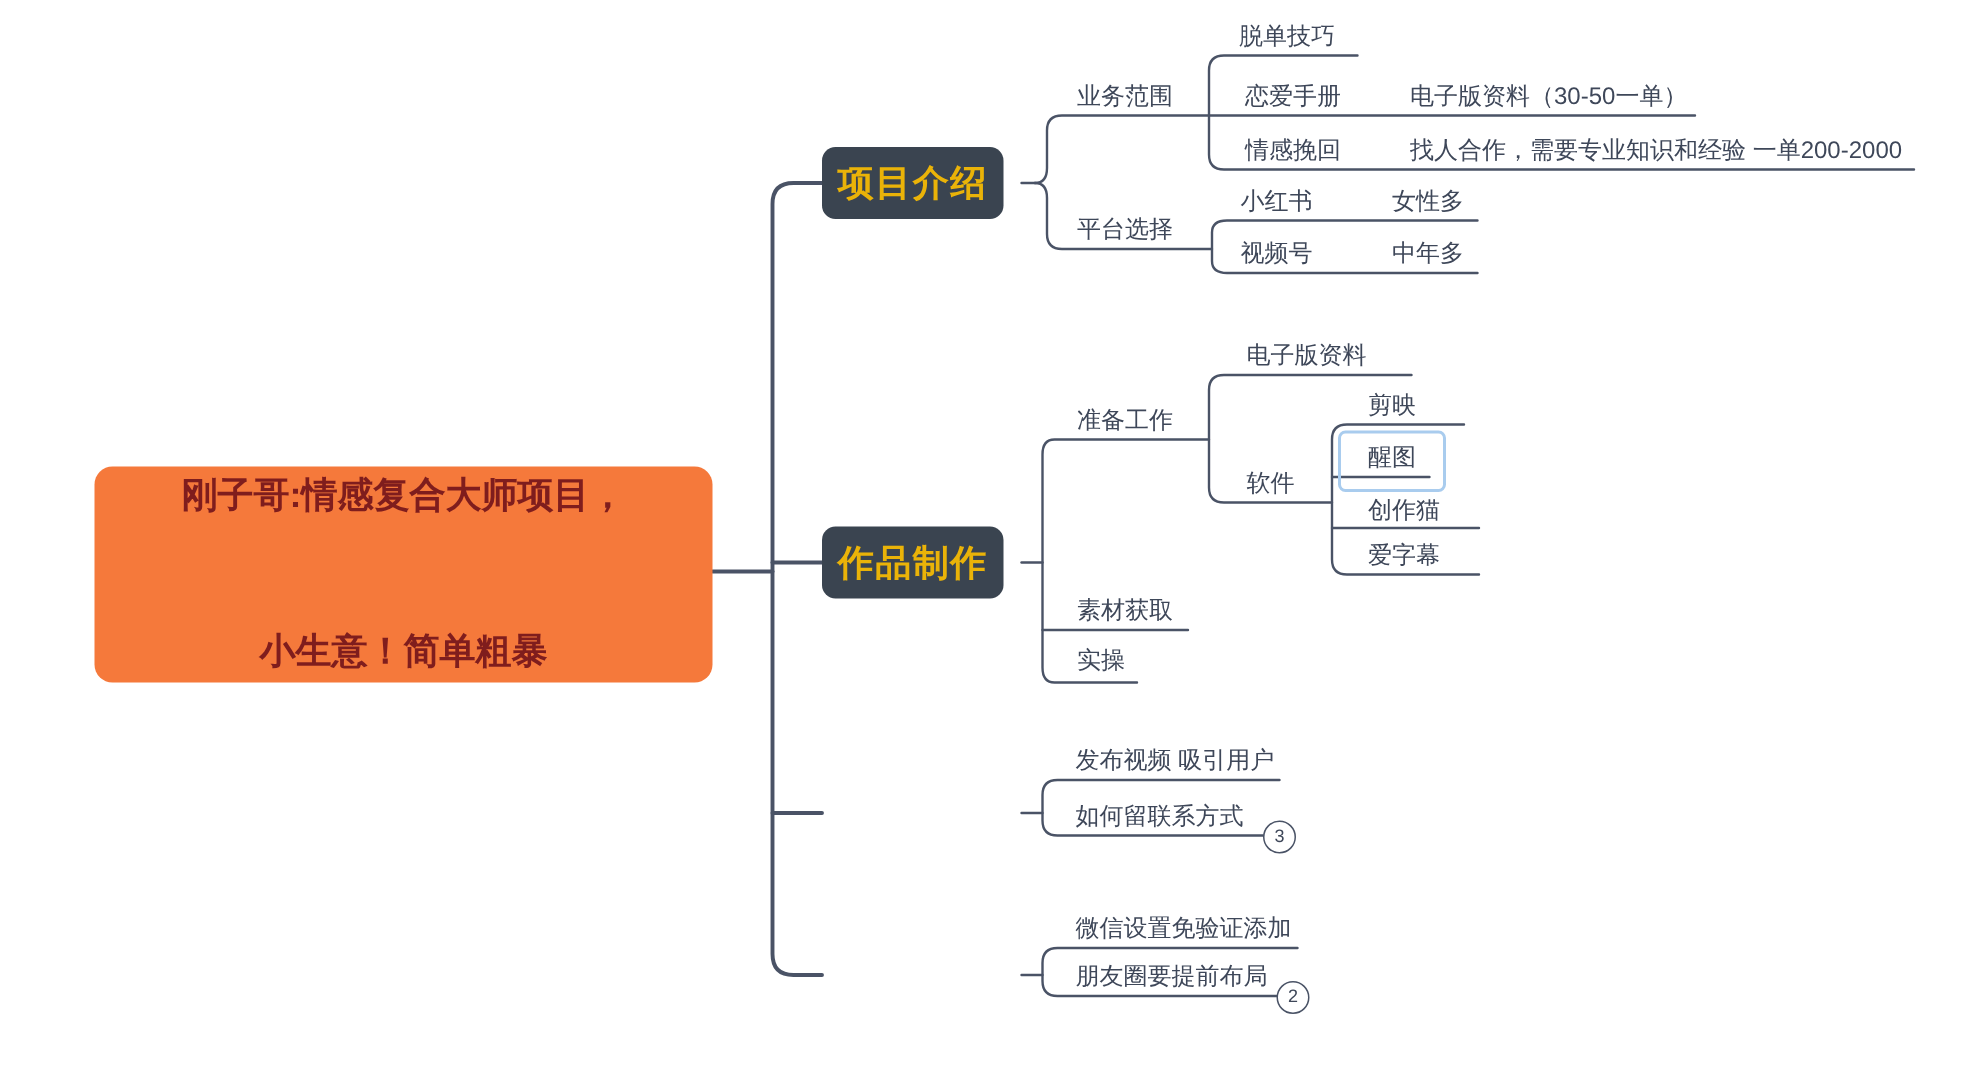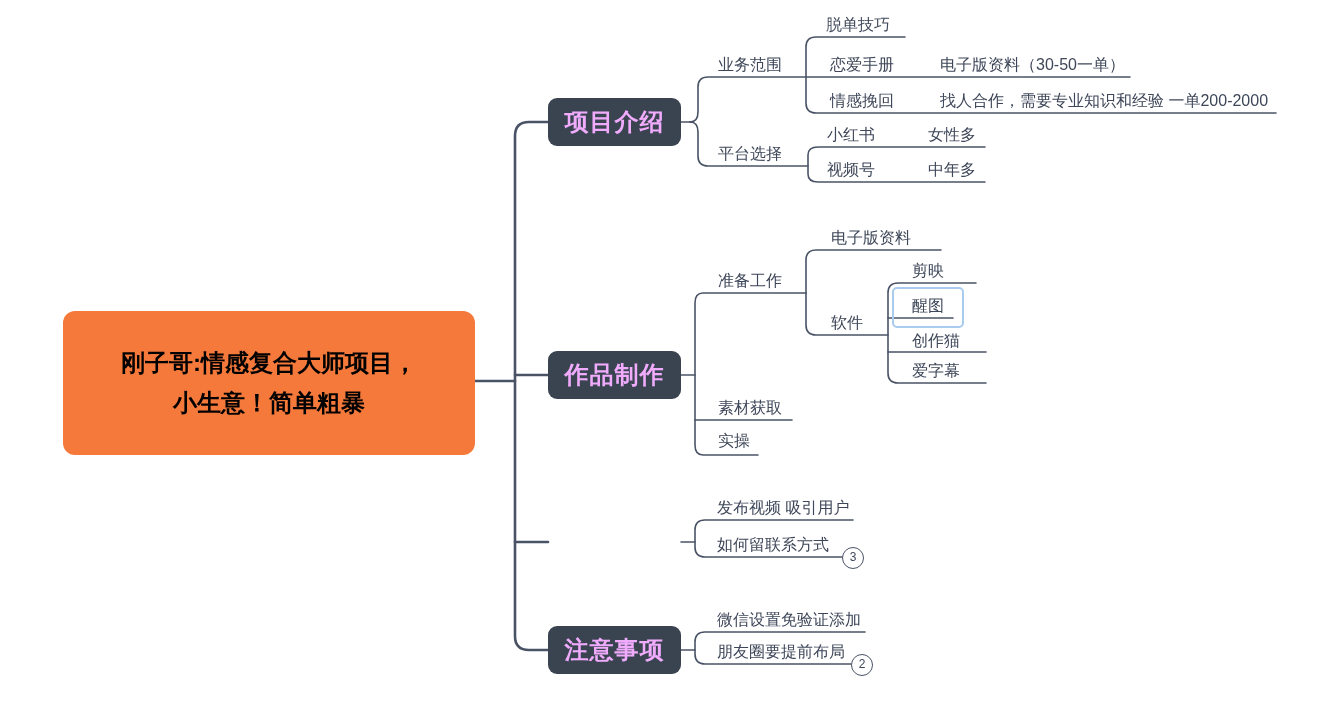--- a/index.html
+++ b/index.html
@@ -8,27 +8,27 @@
   }
   html,body{margin:0;padding:0;}
   body{background:#fff;font-family:"Liberation Sans","DejaVu Sans",sans-serif;}
   .canvas{position:relative;width:1324px;height:714px;background:var(--canvas-bg);overflow:hidden;}
   .links{position:absolute;left:0;top:0;}
   .links path{fill:none;stroke:var(--line);stroke-linecap:round;}
   .links .thick path{stroke-width:2.6px;}
   .links .thin path{stroke-width:1.6px;}
   .root{
     position:absolute;left:63px;top:311px;width:412px;height:144px;
-    background:var(--root-bg);border-radius:12px;color:#000000;
+    background:var(--root-bg);border-radius:12px;color:#7f1d1d;
     font-size:24px;font-weight:bold;line-height:40px;text-align:center;
-    display:flex;flex-direction:column;justify-content:center;align-items:center;
+    display:flex;flex-direction:column;justify-content:space-between;align-items:center;
   }
   .topic{
-    position:absolute;left:548px;width:133px;height:48px;
-    background:var(--topic-bg);color:#f0abfc;border-radius:9px;
+    position:absolute;left:548px;width:121px;height:48px;
+    background:var(--topic-bg);color:#eab308;border-radius:9px;
     font-size:24px;font-weight:bold;letter-spacing:1px;
     display:flex;align-items:center;justify-content:center;
   }
   .lbl{
     position:absolute;font-size:16px;line-height:20px;height:20px;
     color:var(--label);white-space:nowrap;
   }
   .sel{
     position:absolute;left:892px;top:287px;width:68px;height:37px;
     border:2px solid var(--selection);border-radius:5px;background:transparent;
@@ -71,21 +71,20 @@
     </g>
   </svg>
 
   <div class="root">
     <div>刚子哥:情感复合大师项目，</div>
     <div>小生意！简单粗暴</div>
   </div>
 
   <div class="topic" style="top:98px">项目介绍</div>
   <div class="topic" style="top:351px">作品制作</div>
-  <div class="topic" style="top:626px">注意事项</div>
 
   <div class="lbl" style="left:718px;top:55px">业务范围</div>
   <div class="lbl" style="left:826px;top:15px">脱单技巧</div>
   <div class="lbl" style="left:830px;top:55px">恋爱手册</div>
   <div class="lbl" style="left:940px;top:55px">电子版资料（30-50一单）</div>
   <div class="lbl" style="left:830px;top:91px">情感挽回</div>
   <div class="lbl" style="left:940px;top:91px">找人合作，需要专业知识和经验 一单200-2000</div>
   <div class="lbl" style="left:718px;top:144px">平台选择</div>
   <div class="lbl" style="left:827px;top:125px">小红书</div>
   <div class="lbl" style="left:928px;top:125px">女性多</div>

